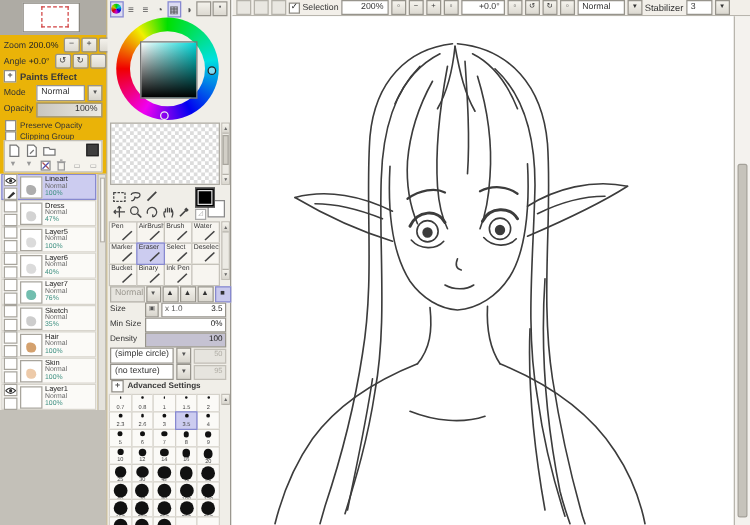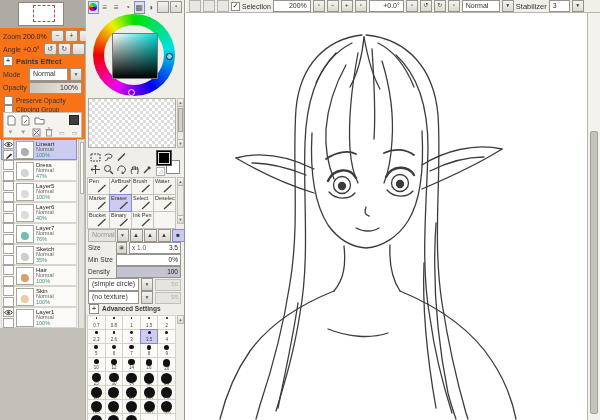--- a/index.html
+++ b/index.html
@@ -1,21 +1,21 @@
 <!DOCTYPE html>
 <html><head>
 <meta charset="utf-8">
 <style>
   html,body{margin:0;padding:0;background:#888;}
   #app{position:relative;width:600px;height:420px;background:#fff;
        font-family:"Liberation Sans","DejaVu Sans",sans-serif;color:#333;
        overflow:hidden;user-select:none;}
   .abs{position:absolute;box-sizing:border-box;}
   
-  .panel-left{left:0;top:0;width:86px;height:420px;background:#f97316;border-right:1px solid #b5b2aa;}
+  .panel-left{left:0;top:0;width:86px;height:420px;background:#eab308;border-right:1px solid #b5b2aa;}
   .navigator{left:0;top:0;width:85px;height:28px;background:#aeaba4;overflow:hidden;}
   .nav-page{left:18px;top:2px;width:46px;height:24px;background:#fff;border:1px solid #8a877f;}
   .nav-view{left:33px;top:5px;width:22px;height:17px;border:1px dashed #d04040;background:rgba(255,255,255,.1);}
   .srow{left:3px;right:2px;height:12px;display:flex;align-items:center;gap:1px;font-size:7px;}
   .srow .lab{width:19px;flex:none;color:#333;}
   .srow .val{flex:1;text-align:right;padding-right:3px;color:#222;}
   .mbtn{width:11px;height:10px;flex:none;border:1px solid #97948c;background:linear-gradient(#f4f2ec,#dcd9d1);
         border-radius:2px;font-size:7px;line-height:9px;text-align:center;color:#444;}
   .pe-head{left:3px;top:56px;height:10px;display:flex;align-items:center;gap:3px;font-size:7.5px;font-weight:bold;color:#3a3a3a;}
   .expbox{width:8px;height:8px;border:1px solid #8f8c84;background:#fff;font-size:7px;line-height:7px;text-align:center;color:#555;}

